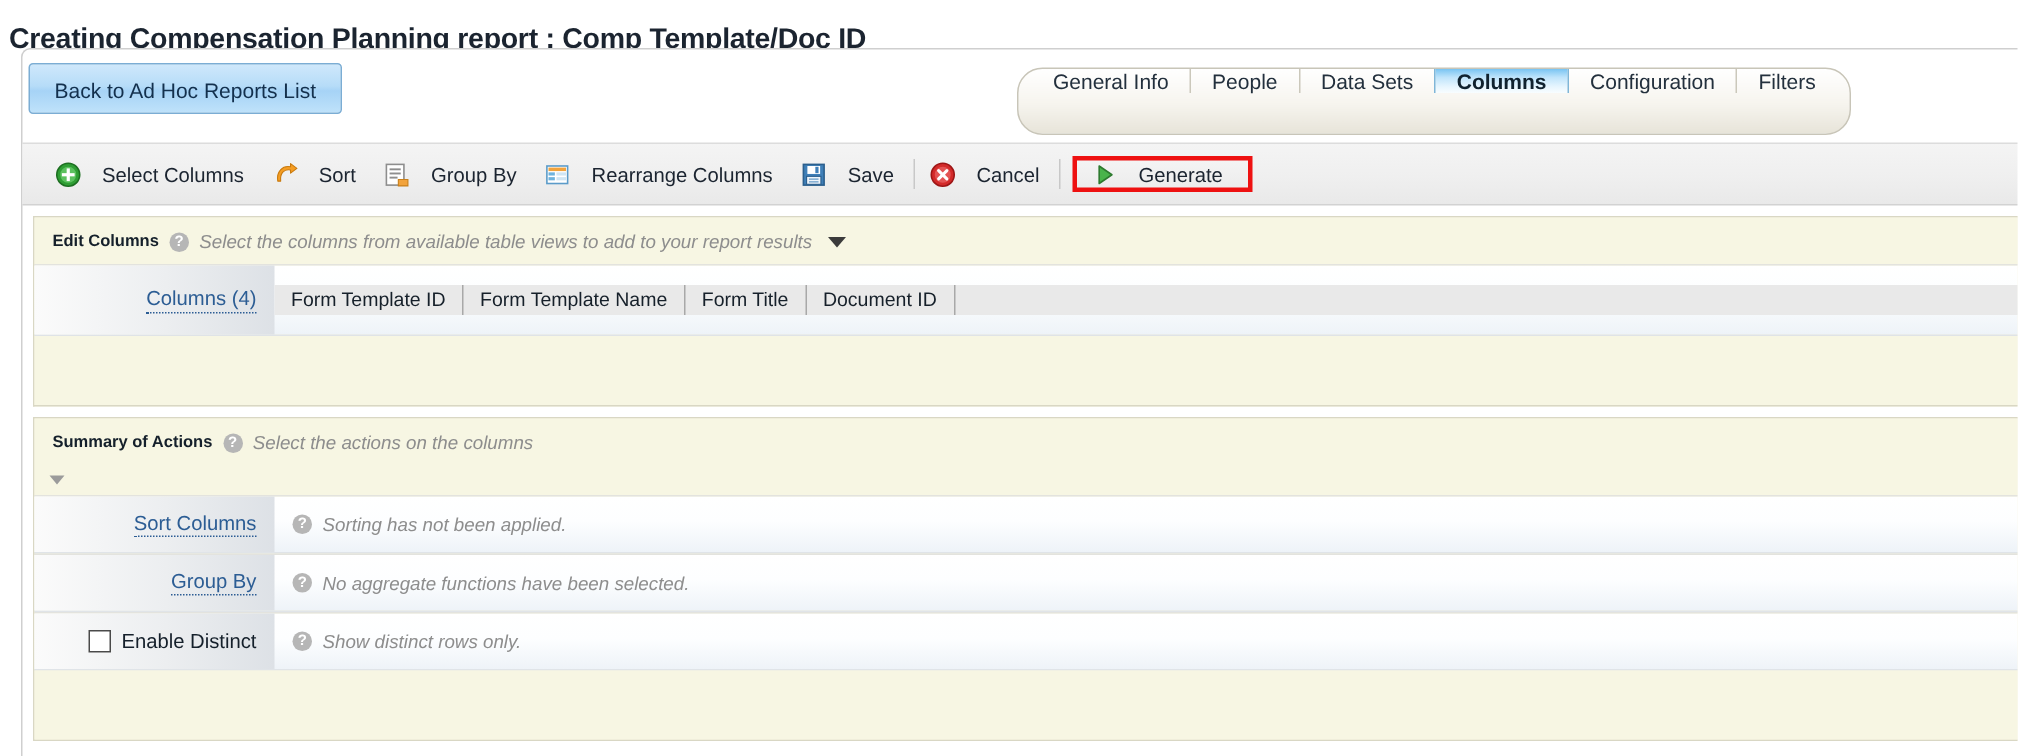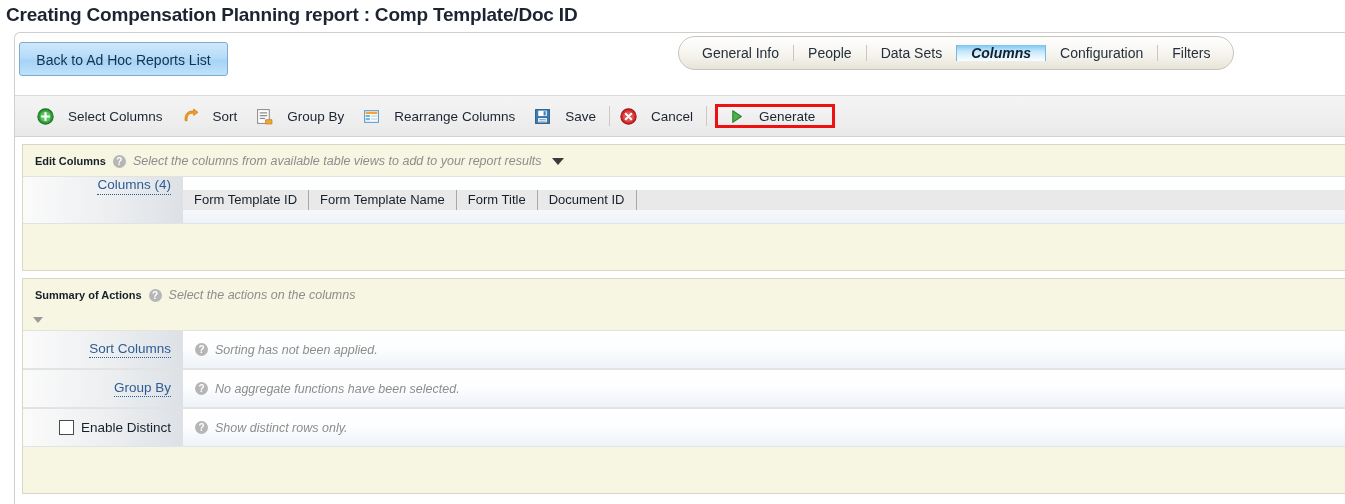--- a/index.html
+++ b/index.html
@@ -15,21 +15,21 @@
     color: #1c2430;
     overflow: hidden;
     position: relative;
   }
 
   
   .page-title {
     font-size: 19px;
     font-weight: bold;
     color: #1b2430;
-    padding: 4px 0 0 6px;
+    padding: 16px 0 0 6px;
     letter-spacing: -0.2px;
     white-space: nowrap;
   }
 
   
   .outer-frame {
     position: absolute;
     left: 14px;
     top: 32px;
     width: 1340px;
@@ -63,27 +63,27 @@
     cursor: pointer;
     text-align: center;
     line-height: 34px;
     box-sizing: border-box;
   }
 
   
   .tabstrip {
     position: absolute;
     left: 663px;
-    top: 3px;
-    height: 34px;
+    top: 12px;
+    height: 45px;
     background: linear-gradient(to bottom, #ffffff 0%, #f6f4ee 55%, #e7e4d9 100%);
     border: 1px solid #c8c5b8;
     border-radius: 17px;
     display: flex;
-    align-items: center;
+    align-items: flex-start;
     padding: 0 9px;
     box-sizing: border-box;
   }
   .tab {
     position: relative;
     padding: 0 14px;
     display: flex;
     align-items: center;
     font-size: 14px;
     color: #23303d;
@@ -92,21 +92,20 @@
     border-left: 1px solid #cbc8bb;
     background: transparent;
   }
   .tab:first-child { border-left: none; }
   .tab.active {
     background: linear-gradient(to bottom, #79c4f2 0%, #bfe4fb 35%, #e8f6fe 75%, #f8fdff 100%);
     border-left: 1px solid #7fb6d8;
     border-right: 1px solid #7fb6d8;
     font-weight: bold;
     color: #10222f;
-    font-style: italic;
   }
   .tab.after-active { border-left: none; }
 
   
   .toolbar {
     position: relative;
     margin: 0 0 0 0;
     height: 42px;
     background: linear-gradient(to bottom, #f4f4f4 0%, #efefef 55%, #e9e9e9 100%);
     border-top: 1px solid #dcdcdc;
@@ -262,21 +261,21 @@
     cursor: pointer;
   }
   .cols-row {
     display: flex;
     align-items: stretch;
     background: linear-gradient(to bottom, #ffffff 0%, #fcfeff 45%, #eef3f8 100%);
     border-top: 1px solid #e3e3de;
     border-bottom: 1px solid #dfe3e7;
     height: 46px;
   }
-  .cols-row .row-label { width: 160px; align-items: flex-start; }
+  .cols-row .row-label { width: 160px; align-items: center; }
   .panel-foot { height: 22px; background: #f7f6e3; }
   .panel-foot.tall { height: 46px; }
   .tri-row {
     height: 20px;
     background: #f7f6e3;
     display: flex;
     align-items: center;
     padding-left: 10px;
   }
   .tri-small {

